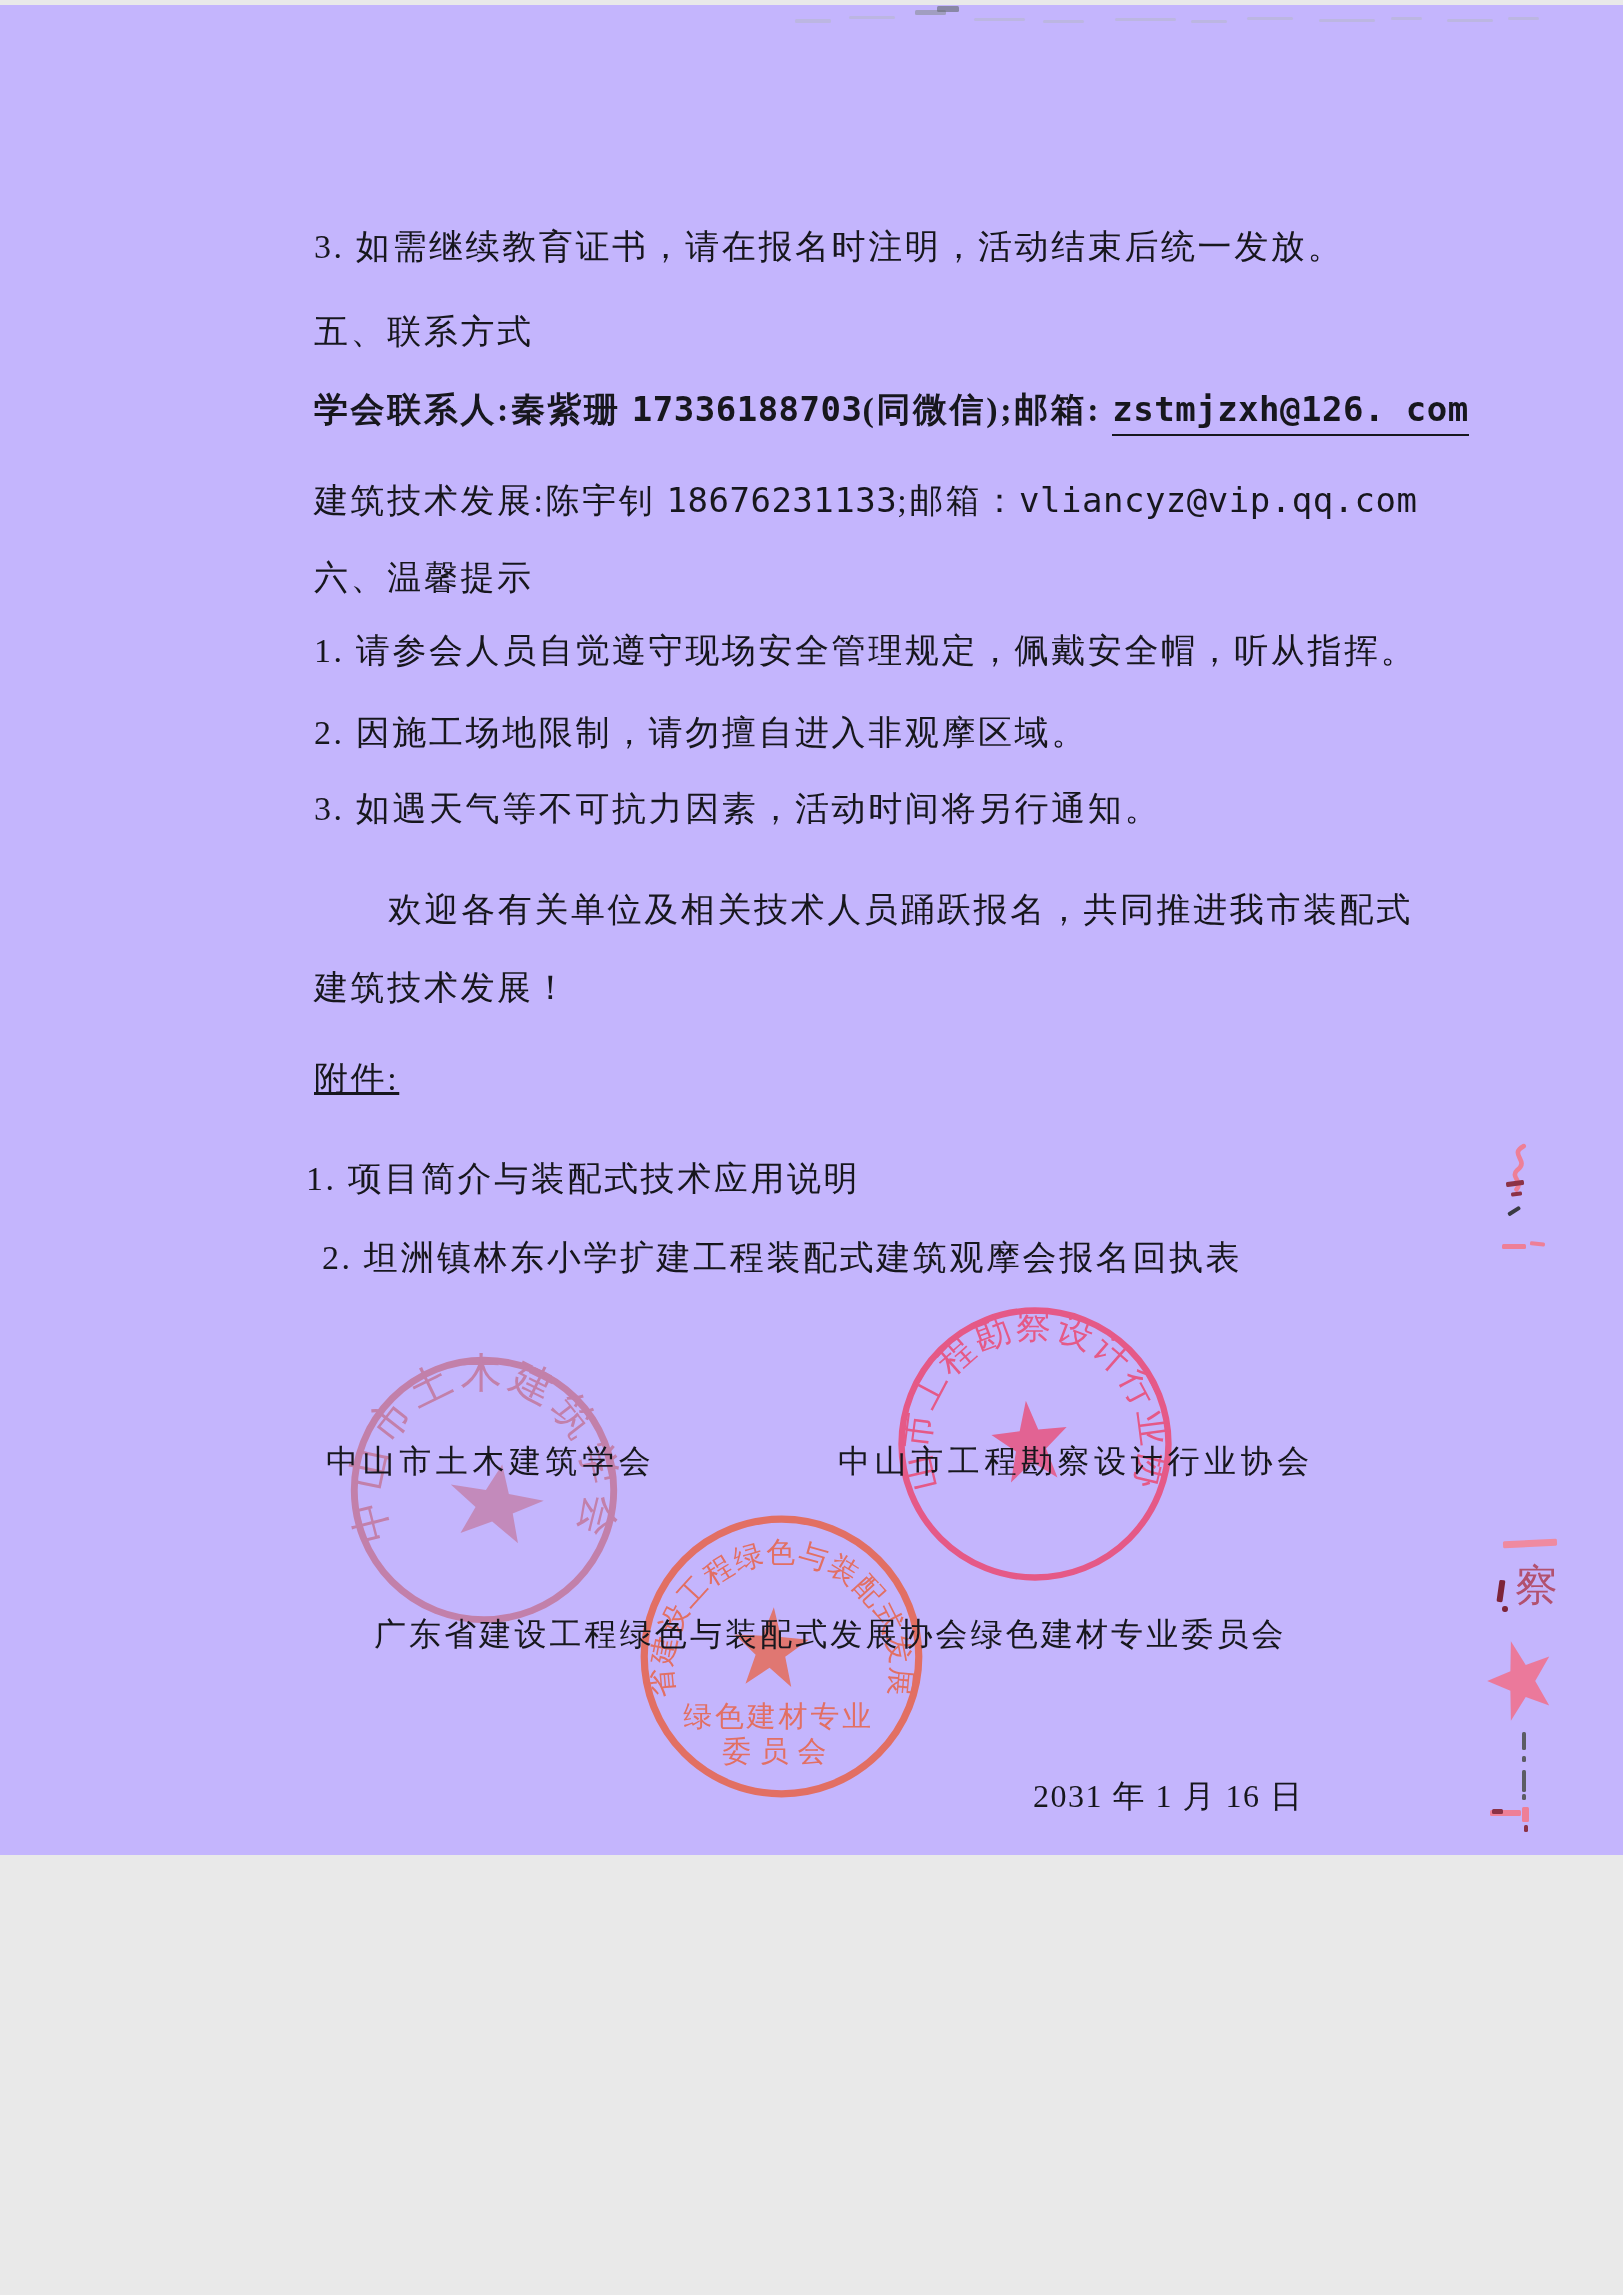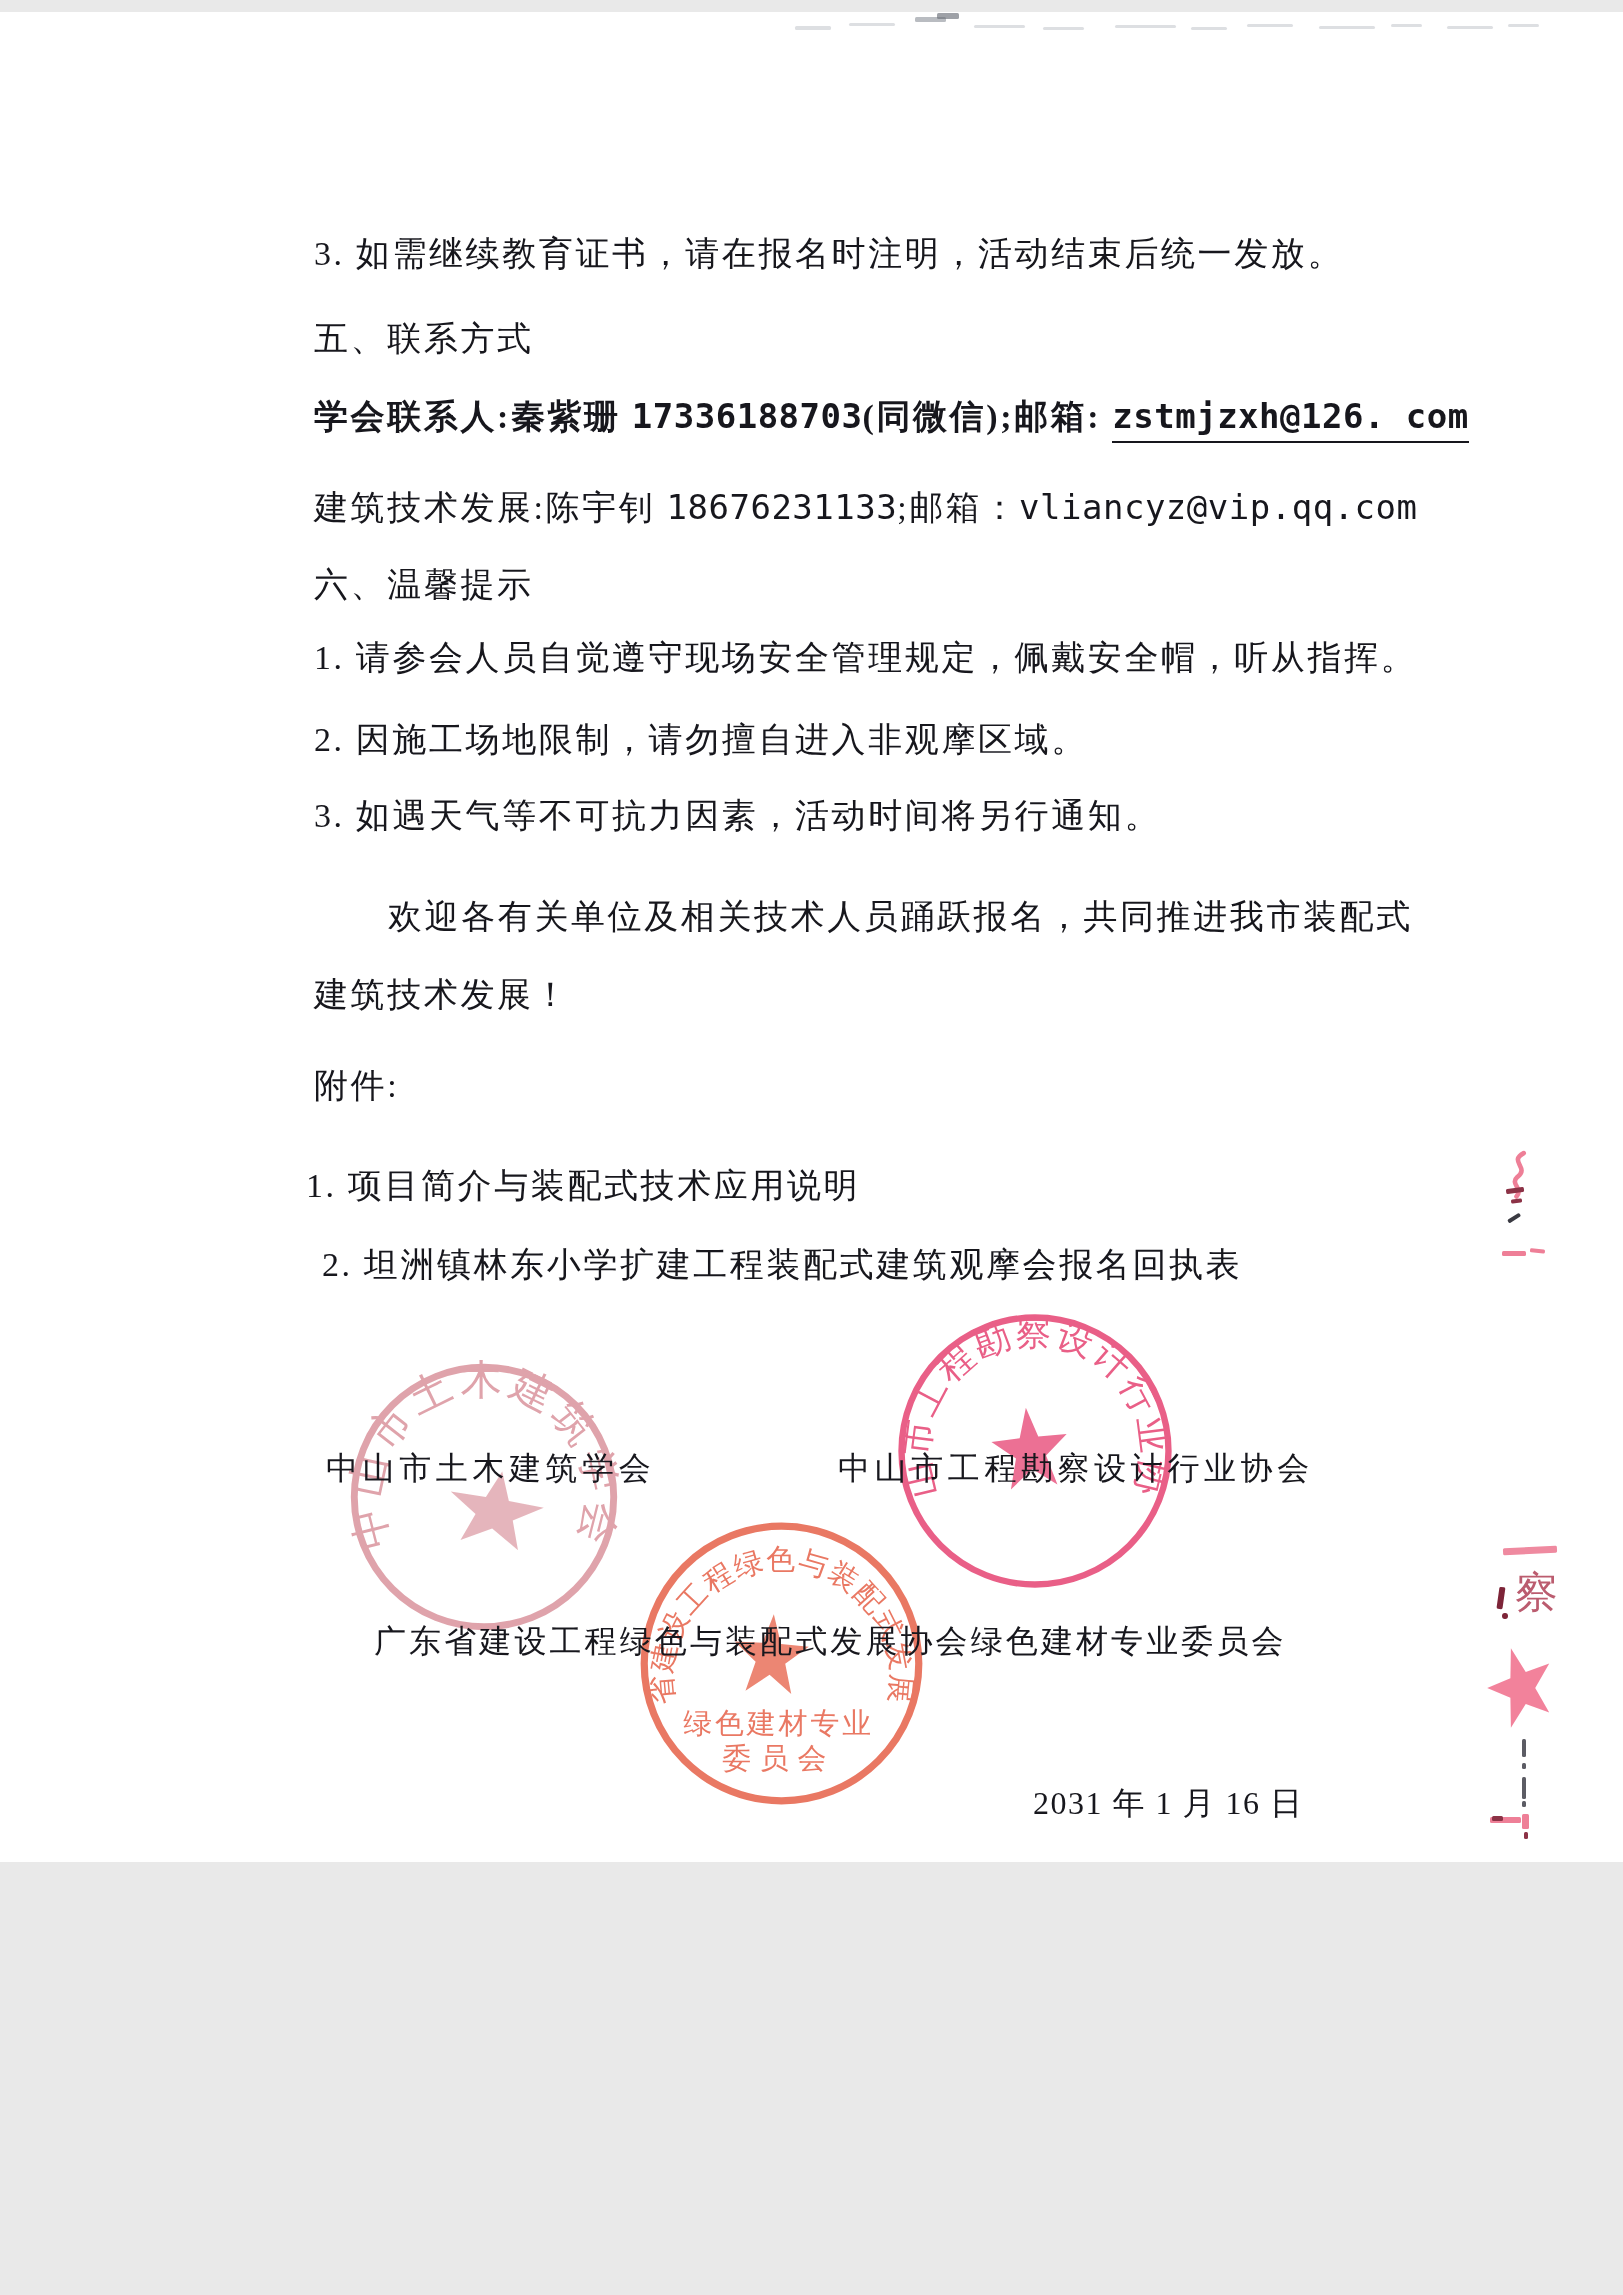--- a/index.html
+++ b/index.html
@@ -1,19 +1,19 @@
 <!DOCTYPE html>
 <html style="font-size:8.2px"><head>
 <meta charset="utf-8">
 <title>Document</title>
 <style>
   html,body{margin:0;padding:0;background:#e9e9e9;}
   .page{
-    position:relative;width:1623px;height:1850px;margin:12px auto;
-    background:#ffffff;overflow:hidden;
+    position:relative;width:1623px;height:1850px;margin:5px auto;
+    background:#c4b5fd;overflow:hidden;
     font-family:"Liberation Serif",serif;color:#17171d;
   }
   .line{position:absolute;white-space:nowrap;font-size:34px;letter-spacing:2.6px;line-height:1.2;}
   .latin{font-family:"DejaVu Sans Mono",monospace;letter-spacing:0.5px;}
   .email-underline{border-bottom:2.6px solid #17171d;padding-bottom:5.1px;}
   .orgline{position:absolute;white-space:nowrap;font-size:32px;letter-spacing:4.6px;z-index:3;}
   .datefoot{position:absolute;white-space:nowrap;font-size:32px;letter-spacing:1.5px;z-index:3;}
   .pagenum{position:absolute;font-size:24.5px;font-family:"DejaVu Sans",sans-serif;color:#2a2d36;z-index:3;}
   .stamp{position:absolute;z-index:2;}
   .artifact{position:absolute;z-index:1;}
@@ -58,21 +58,21 @@
 
   <div class="line" style="left:314px;top:553px;">六、温馨提示</div>
 
   <div class="line" style="left:314px;top:626px;">1. 请参会人员自觉遵守现场安全管理规定，佩戴安全帽，听从指挥。</div>
   <div class="line" style="left:314px;top:708px;">2. 因施工场地限制，请勿擅自进入非观摩区域。</div>
   <div class="line" style="left:314px;top:784px;">3. 如遇天气等不可抗力因素，活动时间将另行通知。</div>
 
   <div class="line" style="left:388px;top:885px;">欢迎各有关单位及相关技术人员踊跃报名，共同推进我市装配式</div>
   <div class="line" style="left:314px;top:963px;">建筑技术发展！</div>
 
-  <div class="line" style="left:314px;top:1054px;">附件:</div>
+  <div class="line" style="left:314px;top:1054px;text-decoration:underline;">附件:</div>
   <div class="line" style="left:306px;top:1154px;">1. 项目简介与装配式技术应用说明</div>
   <div class="line" style="left:322px;top:1233px;">2. 坦洲镇林东小学扩建工程装配式建筑观摩会报名回执表</div>
 
   <svg class="stamp" style="left:346px;top:1347px;width:276px;height:276px;opacity:.52;" viewBox="0 0 200 200">
     <circle cx="100" cy="100" r="94" fill="none" stroke="#c2505f" stroke-width="5"></circle>
     <path id="arcCivil" d="M 32 131.7 A 75 75 0 1 1 168 131.7" fill="none"></path>
     <text font-size="30" fill="#c2505f" letter-spacing="4">
       <textPath href="#arcCivil" startOffset="50%" text-anchor="middle">中山市土木建筑学会</textPath>
     </text>
     <g transform="translate(108,111) rotate(10) scale(0.36,0.30)">

